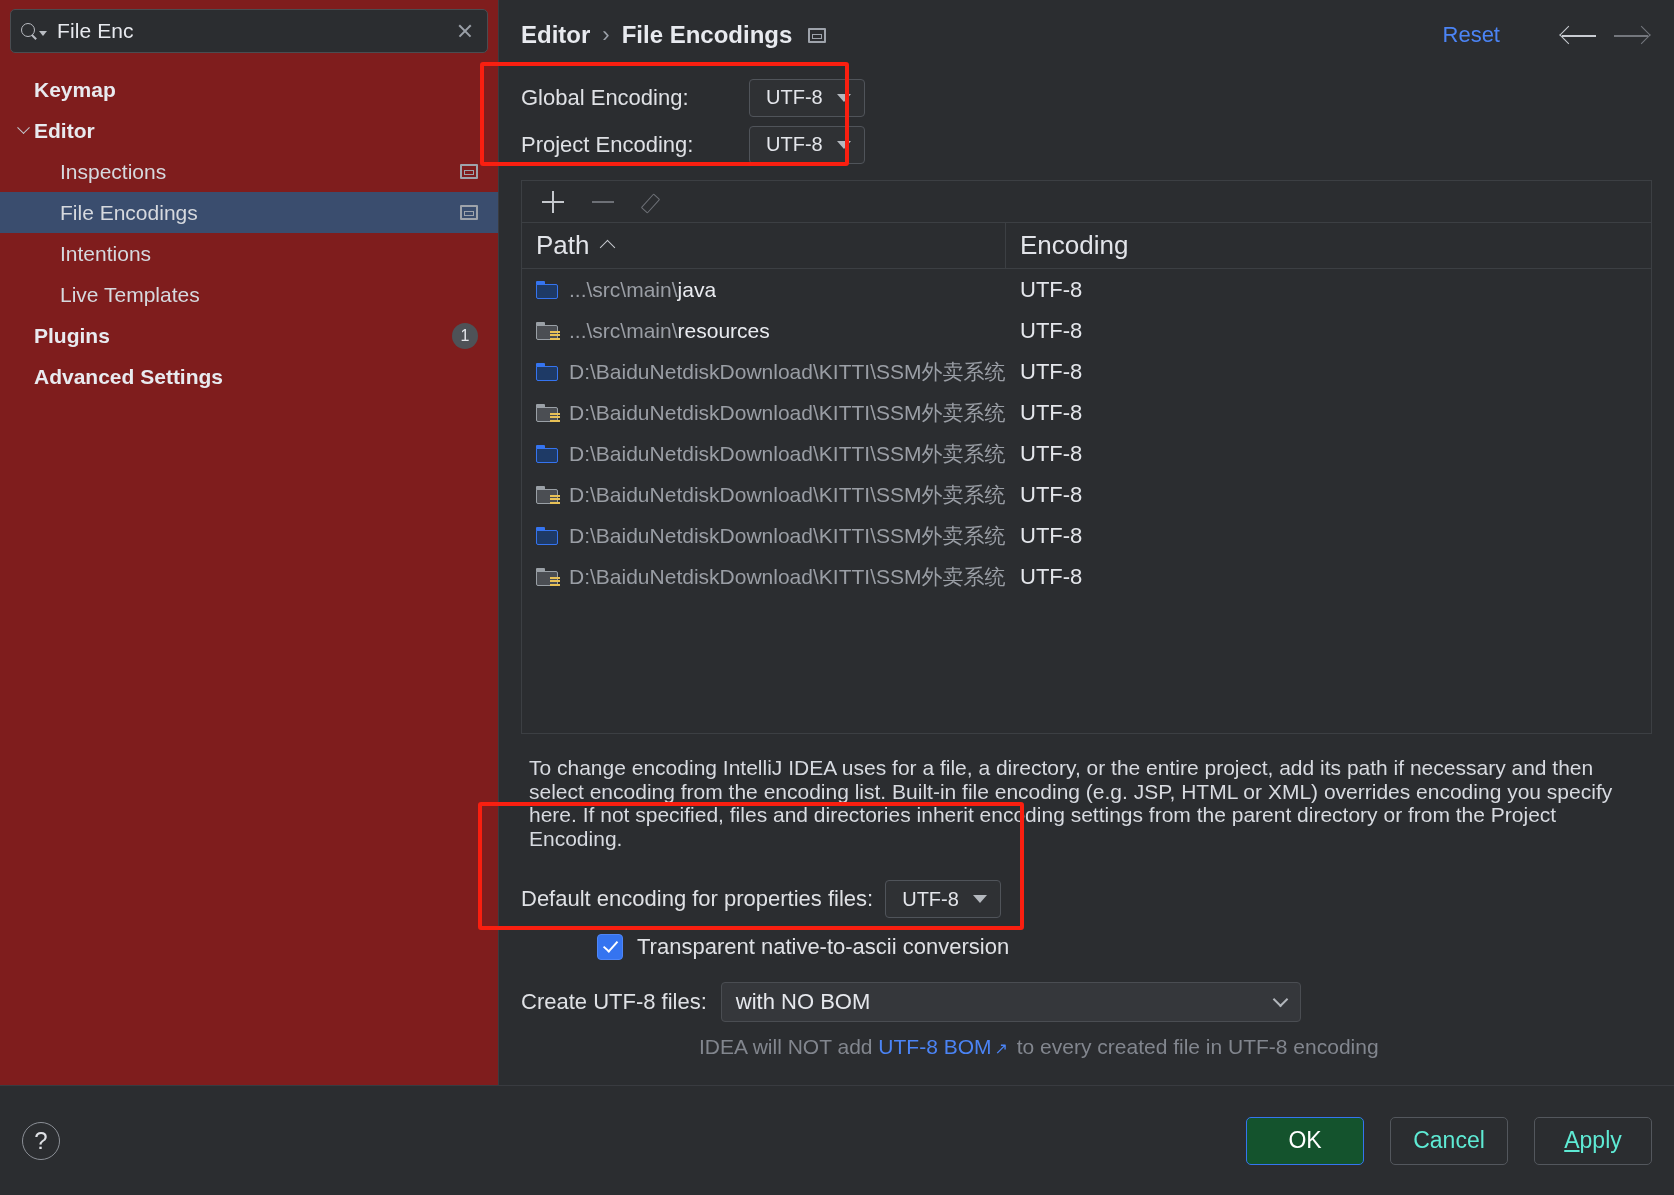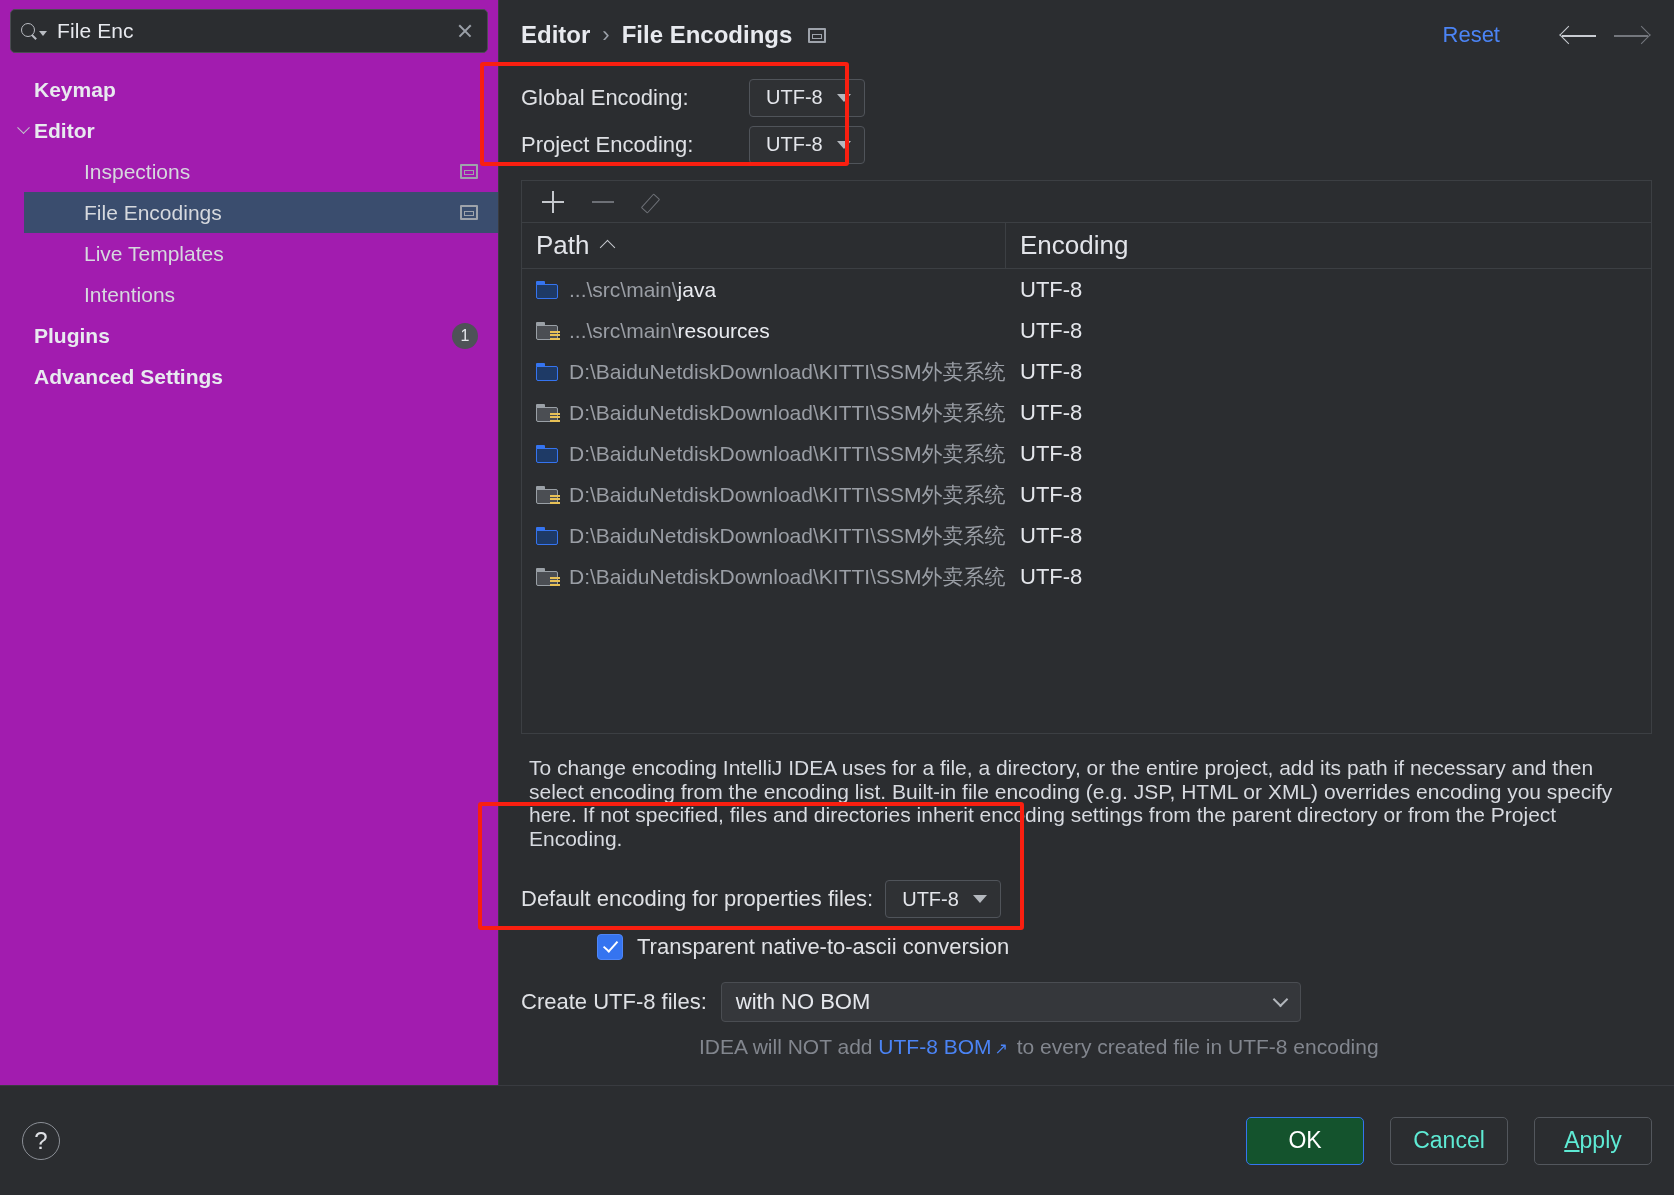--- a/index.html
+++ b/index.html
@@ -7,21 +7,21 @@
     width: 1674px; height: 1195px;
     background: #2b2d30;
     font-family: "Liberation Sans", sans-serif;
     color: #dfe1e5;
     overflow: hidden;
   }
   .root { position: relative; width: 1674px; height: 1195px; display: flex; flex-direction: column; }
   .body-area { display: flex; flex: 1 1 auto; min-height: 0; }
 
   
-  .sidebar { width: 498px; background: #a21caf; display: flex; flex-direction: column; flex: 0 0 498px; }
+  .sidebar { width: 498px; background: #7f1d1d; display: flex; flex-direction: column; flex: 0 0 498px; }
   .search-wrap { padding: 9px 10px 0 10px; }
   .search-box {
     display: flex; align-items: center; gap: 10px;
     height: 44px; background: #2b2d30;
     border: 1px solid #4a4d51; border-radius: 5px;
     padding: 0 12px 0 10px;
   }
   .search-icon-grp { display: flex; align-items: center; gap: 1px; flex: 0 0 auto; }
   .magnifier { width: 17px; height: 17px; position: relative; display: block; }
   .magnifier::before {
@@ -48,21 +48,21 @@
   }
   .tree-row.selected { background: #3a4d6e; }
   .tree-row .arrow {
     width: 22px; flex: 0 0 22px; display: flex; align-items: center; justify-content: center;
     margin-left: 6px;
   }
   .chev-down { width: 9px; height: 9px; border-right: 1.8px solid #c0c4ca; border-bottom: 1.8px solid #c0c4ca; transform: rotate(45deg) translate(-2px,-2px); }
   .tree-row .label { font-size: 21px; color: #d6d9de; white-space: nowrap; }
   .tree-row.lvl0 .label { font-weight: bold; color: #e8eaef; }
   .tree-row.lvl0 { padding-left: 6px; }
-  .tree-row.lvl1 { padding-left: 60px; margin-left: 24px; }
+  .tree-row.lvl1 { padding-left: 60px; }
   .tree-row.lvl0.no-arrow { padding-left: 34px; }
   .trailing { margin-left: auto; display: flex; align-items: center; }
   .mini-window {
     width: 18px; height: 15px; border: 2px solid #9ea3ab; border-radius: 1px;
     display: block; position: relative;
   }
   .mini-window::after {
     content: ""; position: absolute; left: 2px; top: 4px; right: 2px; bottom: 2px;
     border: 1.5px solid #9ea3ab;
   }
@@ -215,24 +215,24 @@
               <span class="mini-window"></span>
             </span>
           </div>
           <div class="tree-row lvl1 selected">
             <span class="label">File Encodings</span>
             <span class="trailing">
               <span class="mini-window"></span>
             </span>
           </div>
           <div class="tree-row lvl1">
+            <span class="label">Intentions</span>
+          </div>
+          <div class="tree-row lvl1">
             <span class="label">Live Templates</span>
-          </div>
-          <div class="tree-row lvl1">
-            <span class="label">Intentions</span>
           </div>
           <div class="tree-row lvl0 no-arrow">
             <span class="label">Plugins</span>
             <span class="trailing">
               <span class="badge-count">1</span>
             </span>
           </div>
           <div class="tree-row lvl0 no-arrow">
             <span class="label">Advanced Settings</span>
           </div>

